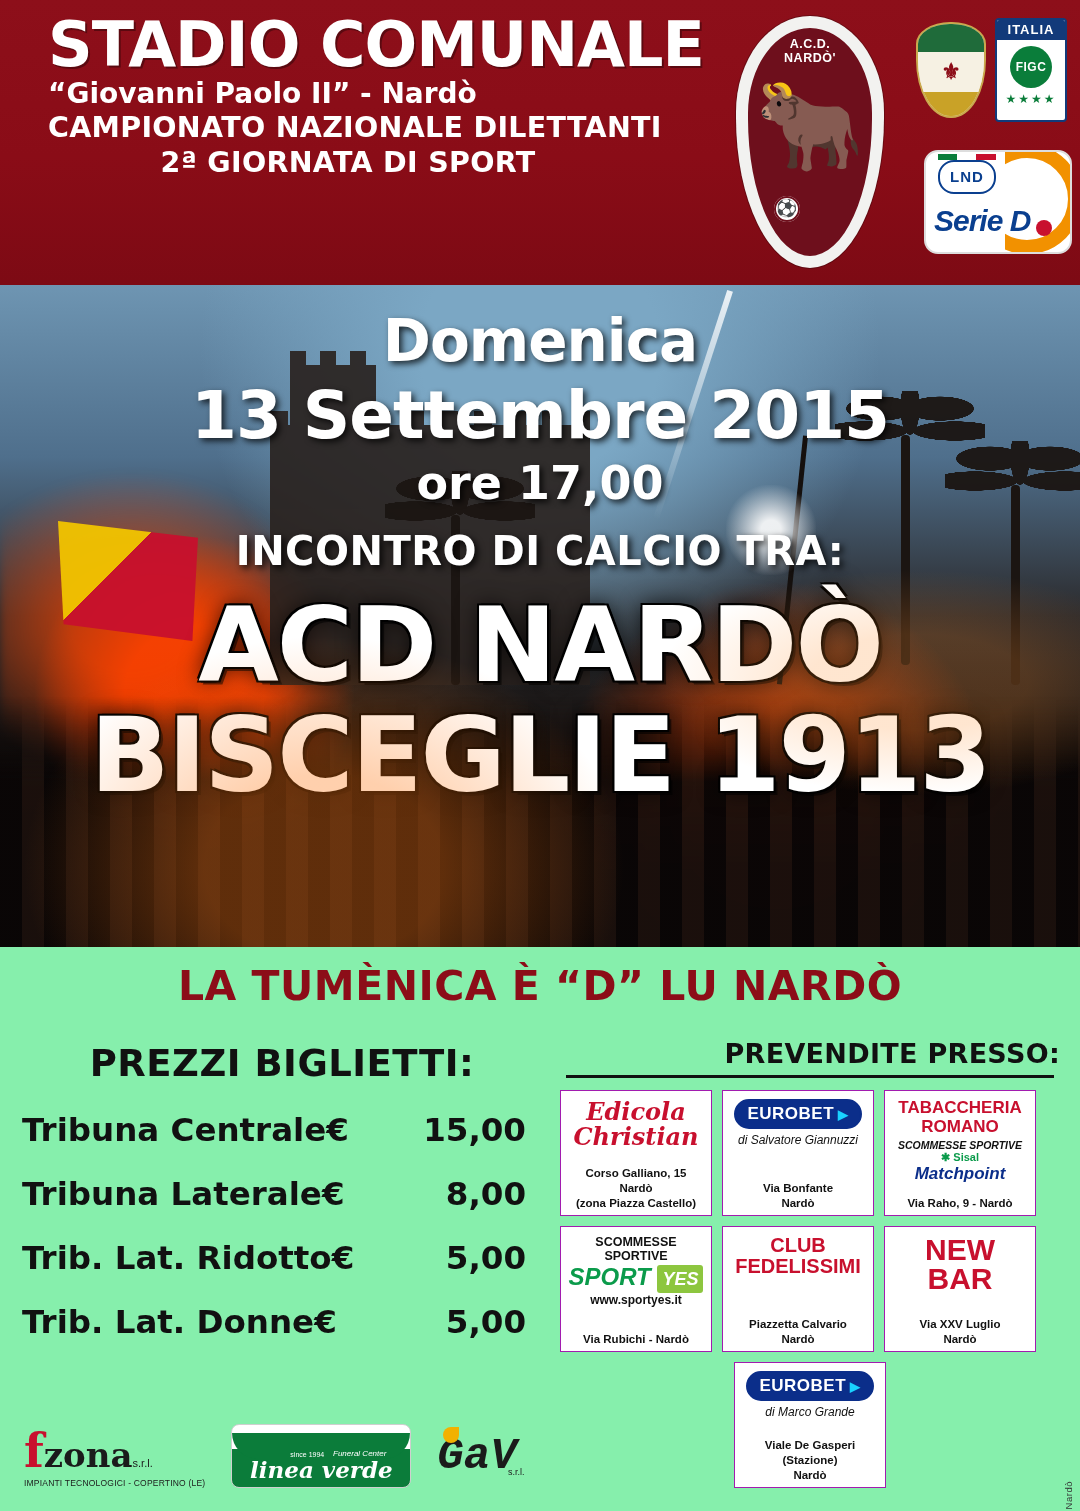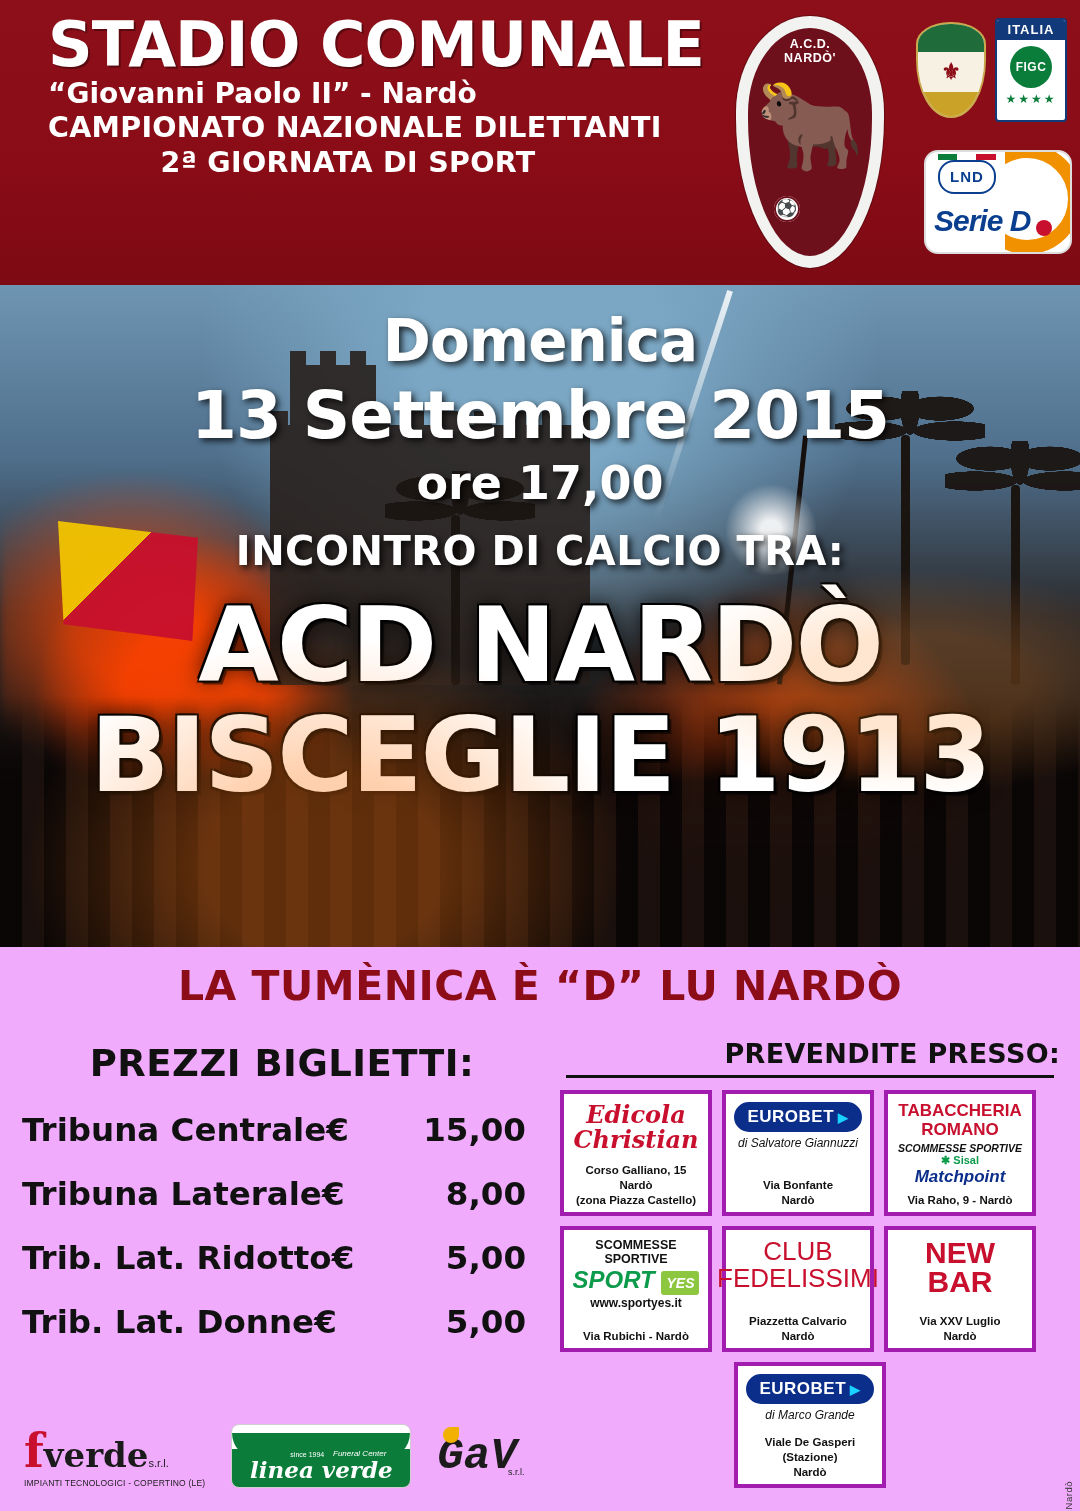--- a/index.html
+++ b/index.html
@@ -3,21 +3,21 @@
 <meta charset="utf-8">
 <style>
   * { box-sizing: border-box; margin:0; padding:0; }
   html,body { width:1080px; height:1511px; }
   body {
     font-family: "Liberation Sans", sans-serif;
     background:#ffffff;
     position:relative;
     overflow:hidden;
   }
-  .poster { position:relative; width:1080px; height:1511px; background:#f0abfc; }
+  .poster { position:relative; width:1080px; height:1511px; background:#86efac; }
 
   
   .header {
     position:absolute; left:0; top:0; width:1080px; height:285px;
     background:#8c0d18;
     background:linear-gradient(180deg,#8d0f1a 0%,#8a0c17 55%,#7d0a14 100%);
     overflow:hidden;
   }
   .header-text { position:absolute; left:48px; top:14px; width:690px; color:#fff; }
   .h-line1 {
@@ -285,21 +285,21 @@
   .price-row .val { flex:1; text-align:right; padding-right:16px; }
 
   .presale { position:absolute; left:560px; top:18px; width:500px; }
   .presale h2 {
     text-align:right; font-size:27px; font-weight:bold; color:#111;
     font-family:"DejaVu Sans", sans-serif; letter-spacing:.3px;
   }
   .presale-underline { height:3px; background:#111; margin:6px 6px 12px; }
   .cards { display:flex; flex-wrap:wrap; gap:10px; }
   .card {
-    width:152px; height:126px; border:4px solid #a21caf; background:#fff;
+    width:152px; height:126px; border:1px solid #a21caf; background:#fff;
     display:flex; flex-direction:column; align-items:center; justify-content:flex-start;
     padding:8px 4px 4px; text-align:center;
   }
   .card .addr { font-size:11.5px; line-height:1.3; color:#111; font-weight:bold; margin-top:auto; }
   .card .sub { font-size:12px; font-style:italic; color:#111; margin-top:4px; }
 
   .edicola {
     color:#c8102e; font-family:"DejaVu Serif", serif; font-style:italic;
     font-size:24px; line-height:1.05; font-weight:bold;
   }
@@ -309,23 +309,23 @@
     display:flex; align-items:center; justify-content:center; gap:4px;
     border:2px solid #0b2e8a;
   }
   .eurobet-pill .ar { color:#19d2ff; font-size:13px; }
   .tab-tit { color:#c8102e; font-size:17px; font-weight:bold; line-height:1.1; }
   .tab-sub { font-size:10.5px; font-weight:bold; font-style:italic; color:#111; margin-top:3px; }
   .matchpoint { color:#0b2e8a; font-size:17px; font-weight:bold; font-style:italic; }
   .sisal { color:#0b9b4b; font-size:11px; font-weight:bold; }
   .scomm { font-size:12.5px; font-weight:bold; color:#111; }
   .sportyes { font-size:24px; font-weight:bold; color:#0b9b4b; font-style:italic; }
-  .yes-box { background:#8dc63f; color:#fff; padding:4px 5px; border-radius:3px; font-size:14px; }
+  .yes-box { background:#8dc63f; color:#fff; padding:4px 5px; border-radius:3px; font-size:18px; }
   .web { font-size:12px; font-weight:bold; color:#111; margin-top:2px; }
-  .club { color:#c8102e; font-size:26px; font-weight:normal; line-height:1.05; }
+  .club { color:#c8102e; font-size:20px; font-weight:bold; line-height:1.05; }
   .newbar { color:#c8102e; font-size:30px; font-weight:bold; line-height:.98; }
 
   
   .sponsors {
     position:absolute; left:24px; bottom:14px; width:500px; height:82px;
     display:flex; align-items:center; gap:26px;
   }
   .sp-fanuli { position:relative; }
   .sp-fanuli .f { font-size:46px; color:#c8102e; font-weight:bold; font-family:"DejaVu Serif", serif; }
   .sp-fanuli .nm { font-size:34px; color:#1b1b1b; font-weight:bold; font-family:"DejaVu Serif", serif; }
@@ -560,21 +560,21 @@
           </div>
         </div>
 
       </div>
     </div>
 
     <div class="sponsors">
       <div class="sp-fanuli">
         <div style="display:flex; align-items:baseline;">
           <span class="f">f</span>
-          <span class="nm">verde</span>
+          <span class="nm">zona</span>
           <span class="srl">s.r.l.</span>
         </div>
         <div class="tag">IMPIANTI TECNOLOGICI - COPERTINO (LE)</div>
       </div>
 
       <div class="sp-linea">
         <div class="arc"></div>
         <div class="since">since 1994</div>
         <div class="fc">Funeral Center</div>
         <div class="txt">linea verde</div>

